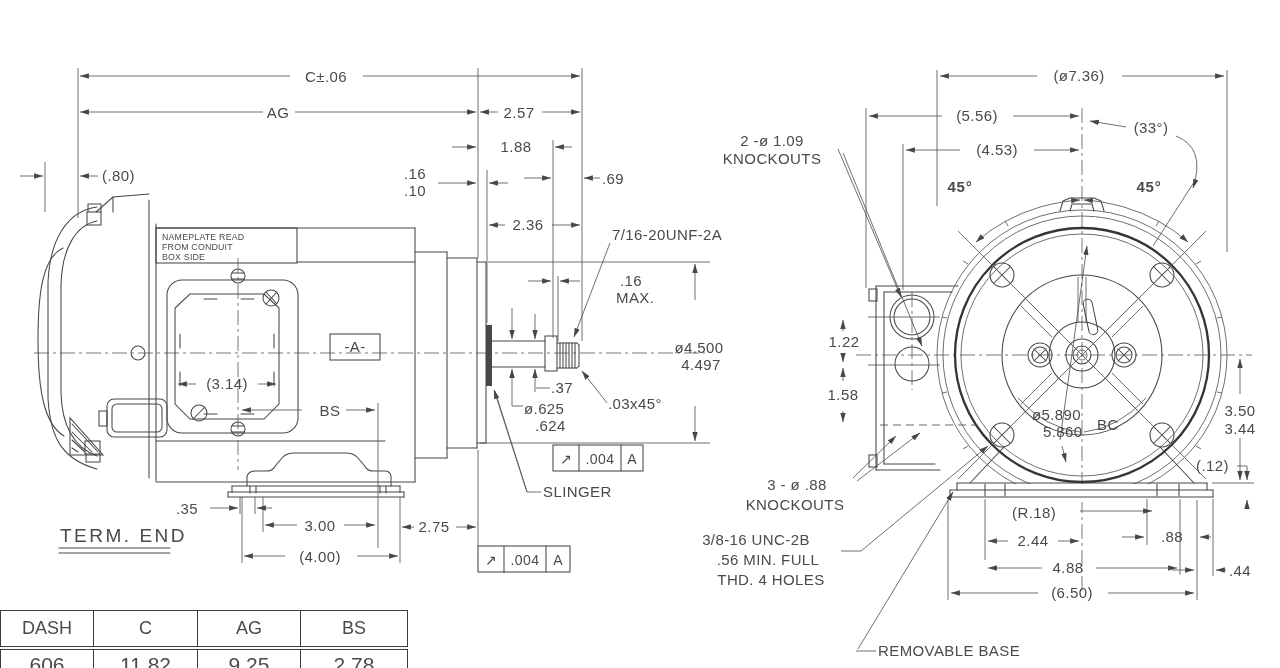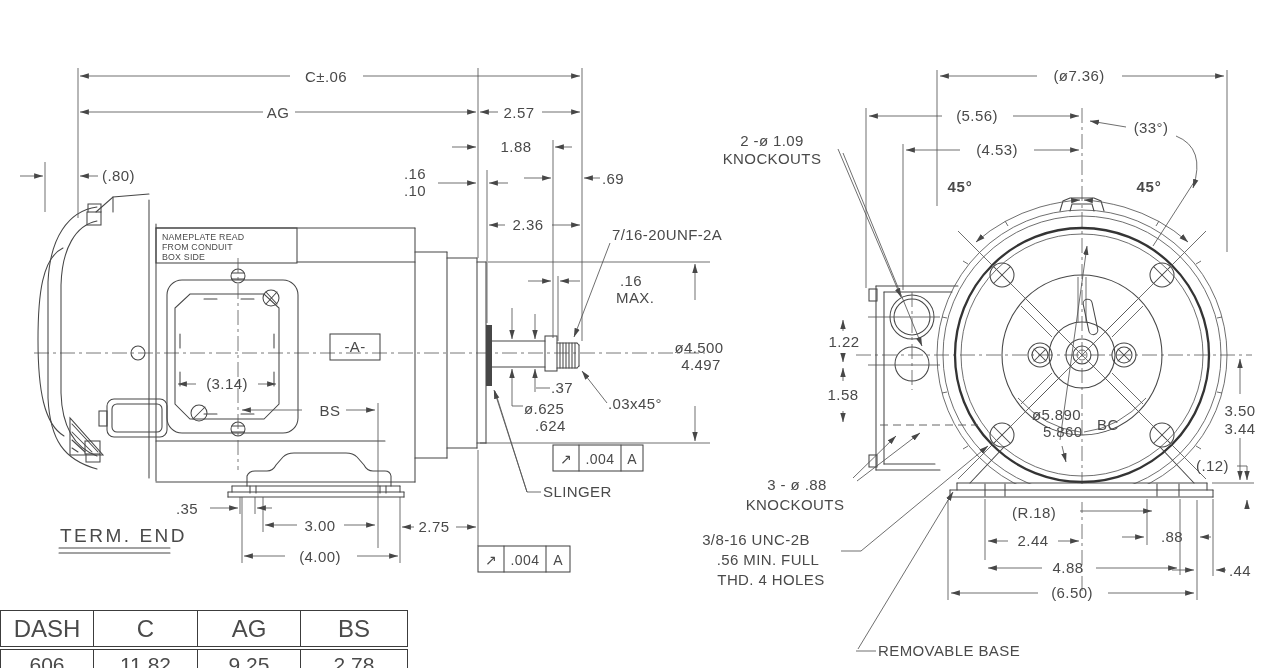--- a/index.html
+++ b/index.html
@@ -15,21 +15,21 @@
   .bold-ln{stroke:#343434;stroke-width:2.3;fill:none;}
   .thin{stroke:#555;stroke-width:.85;fill:none;}
   .dim{stroke:#555;stroke-width:.85;fill:none;}
   .cl{stroke:#555;stroke-width:.8;fill:none;stroke-dasharray:15 4 3 4;}
   .hid{stroke:#555;stroke-width:.9;fill:none;stroke-dasharray:8 5;}
   .fill-dark{fill:#474747;stroke:none;}
   .wht{fill:#fff;stroke:none;}
   .dim-table{position:absolute;left:0px;top:610px;width:407px;}
   .dim-table table{border-collapse:collapse;width:100%;table-layout:fixed;}
   .dim-table th,.dim-table td{border:1.6px solid #3c3c3c;text-align:center;color:#4a4a4a;font-weight:normal;}
-  .dim-table th{height:33px;font-size:24px;border-bottom:4px double #3c3c3c;}
+  .dim-table th{height:33px;font-size:18px;border-bottom:4px double #3c3c3c;}
   .dim-table td{height:46px;font-size:21px;vertical-align:top;padding-top:3px;}
 </style>
 </head>
 <body>
 
 <div id="page">
 <svg width="1280" height="668" viewBox="0 0 1280 668">
 <defs>
   <marker id="a" viewBox="0 0 10 7" refX="9.5" refY="3.5" markerWidth="11" markerHeight="8" orient="auto">
     <path d="M0,0.6 L9.8,3.5 L0,6.4 z" fill="#474747"></path>

